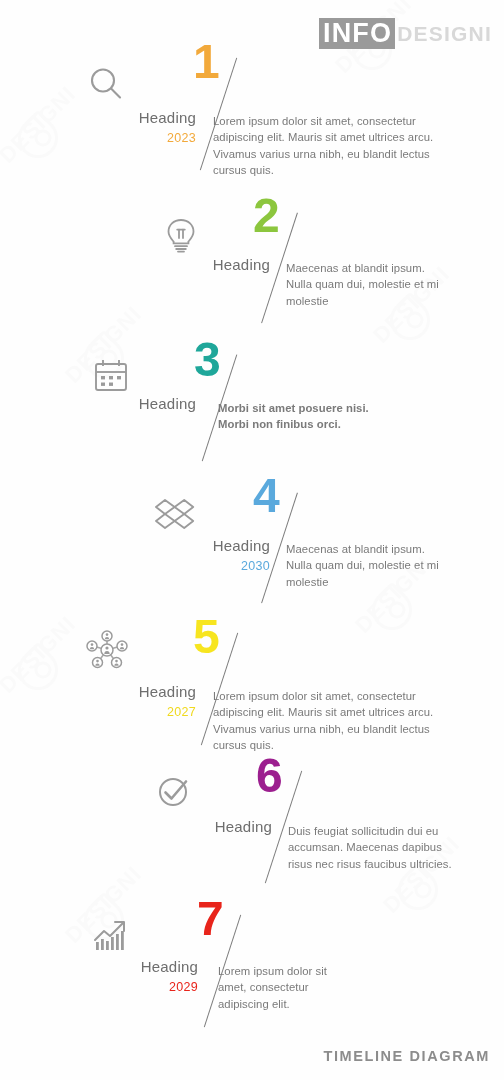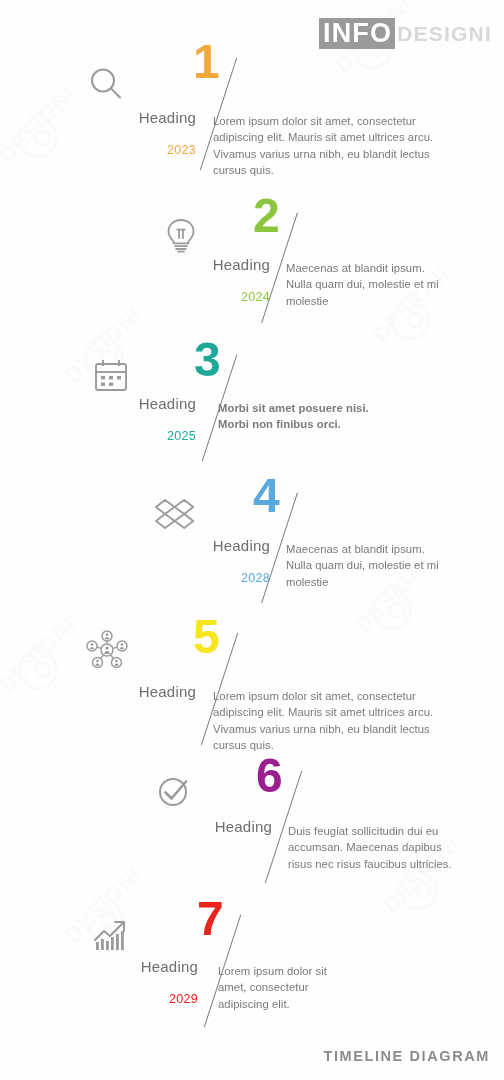--- a/index.html
+++ b/index.html
@@ -128,21 +128,21 @@
   }
   .headblock .htitle {
     color: #6e6e6e;
     font-size: 15px;
     line-height: 1.15;
     font-weight: normal;
     letter-spacing: 0.2px;
   }
   .headblock .hyear {
     font-size: 12.5px;
-    margin-top: 17px;
+    margin-top: 5px;
     letter-spacing: 0.3px;
   }
 
   .body-text {
     position: absolute;
     color: #7a7a7a;
     font-size: 11.3px;
     line-height: 1.45;
     letter-spacing: 0.05px;
   }
@@ -203,21 +203,20 @@
           <path d="M19.2 17.6 L26.8 17.6"></path>
           <path d="M21 17.6 L21 26"></path>
           <path d="M25 17.6 L25 26"></path>
         </g>
       </svg>
   </div>
   <div class="num" style="left:253px; top:192px; color:#8cc63e;">2</div>
   <div class="slash" style="left:279px; top:210px; height:116px; transform:rotate(18deg);"></div>
   <div class="headblock" style="left:110px; top:256px; width:160px;">
     <div class="htitle">Heading</div>
-    <div class="hyear" style="color:#8cc63e;">2024</div>
   </div>
   <div class="body-text" style="left:286px; top:260px; width:165px;">Maecenas at blandit ipsum. Nulla quam dui, molestie et mi molestie</div>
 </div>
 
 <div class="row" style="top:0;">
   <div class="icon-box" style="left:88px; top:352px;">
     <svg viewBox="0 0 46 46">
         <g fill="none" stroke="#9b9b9b" stroke-width="1.9">
           <rect x="8" y="12" width="30" height="26" rx="2"></rect>
           <line x1="8" y1="20" x2="38" y2="20"></line>
@@ -230,41 +229,40 @@
           <rect x="29" y="24" width="4" height="3.4"></rect>
           <rect x="13" y="30.5" width="4" height="3.4"></rect>
           <rect x="21" y="30.5" width="4" height="3.4"></rect>
         </g>
       </svg>
   </div>
   <div class="num" style="left:194px; top:336px; color:#1fa79a;">3</div>
   <div class="slash" style="left:219px; top:352px; height:112px; transform:rotate(18deg);"></div>
   <div class="headblock" style="left:36px; top:395px; width:160px;">
     <div class="htitle">Heading</div>
-    <div class="hyear" style="color:#1fa79a;">2025</div>
   </div>
   <div class="body-text" style="left:218px; top:400px; width:158px;font-weight:bold;">Morbi sit amet posuere nisi. Morbi non finibus orci.</div>
 </div>
 
 <div class="row" style="top:0;">
   <div class="icon-box" style="left:152px; top:492px;">
     <svg viewBox="0 0 46 46">
         <g fill="none" stroke="#9b9b9b" stroke-width="1.9" stroke-linejoin="round">
           <path d="M13 8 L4 15 L13 22 L22.6 15 Z"></path>
           <path d="M32.2 8 L41.2 15 L32.2 22 L22.6 15 Z"></path>
           <path d="M13 22 L4 29 L13 36 L22.6 29 Z"></path>
           <path d="M32.2 22 L41.2 29 L32.2 36 L22.6 29 Z"></path>
         </g>
       </svg>
   </div>
   <div class="num" style="left:253px; top:472px; color:#5aa9dd;">4</div>
   <div class="slash" style="left:279px; top:490px; height:116px; transform:rotate(18deg);"></div>
   <div class="headblock" style="left:110px; top:537px; width:160px;">
     <div class="htitle">Heading</div>
-    <div class="hyear" style="color:#5aa9dd;">2028</div>
+    <div class="hyear" style="color:#5aa9dd;">2030</div>
   </div>
   <div class="body-text" style="left:286px; top:541px; width:165px;">Maecenas at blandit ipsum. Nulla quam dui, molestie et mi molestie</div>
 </div>
 
 <div class="row" style="top:0;">
   <div class="icon-box" style="left:84px; top:627px;">
     <svg viewBox="0 0 46 46">
       <g stroke="#a8a8a8" stroke-width="1.6">
         <line x1="23" y1="23" x2="23" y2="10"></line>
         <line x1="23" y1="23" x2="9" y2="19"></line>
@@ -293,20 +291,21 @@
           <path d="M11.3 38.8 a2.2 2.4 0 0 1 4.4 0 Z"></path>
         <circle cx="32.5" cy="34.1" r="1.3"></circle>
           <path d="M30.3 38.8 a2.2 2.4 0 0 1 4.4 0 Z"></path>
       </g>
     </svg>
   </div>
   <div class="num" style="left:193px; top:613px; color:#f7e520;">5</div>
   <div class="slash" style="left:219px; top:630px; height:118px; transform:rotate(18deg);"></div>
   <div class="headblock" style="left:36px; top:683px; width:160px;">
     <div class="htitle">Heading</div>
+    <div class="hyear" style="color:#f0d91e;">2027</div>
   </div>
   <div class="body-text" style="left:213px; top:688px; width:222px;">Lorem ipsum dolor sit amet, consectetur adipiscing elit. Mauris sit amet ultrices arcu. Vivamus varius urna nibh, eu blandit lectus cursus quis.</div>
 </div>
 
 <div class="row" style="top:0;">
   <div class="icon-box" style="left:152px; top:768px;">
     <svg viewBox="0 0 46 46">
         <g fill="none" stroke="#9b9b9b" stroke-width="2">
           <circle cx="21" cy="24" r="13"></circle>
           <path d="M13.5 24.5 L19.5 30.5 L34 13.5" stroke-width="2.6" stroke-linecap="round" stroke-linejoin="round"></path>

